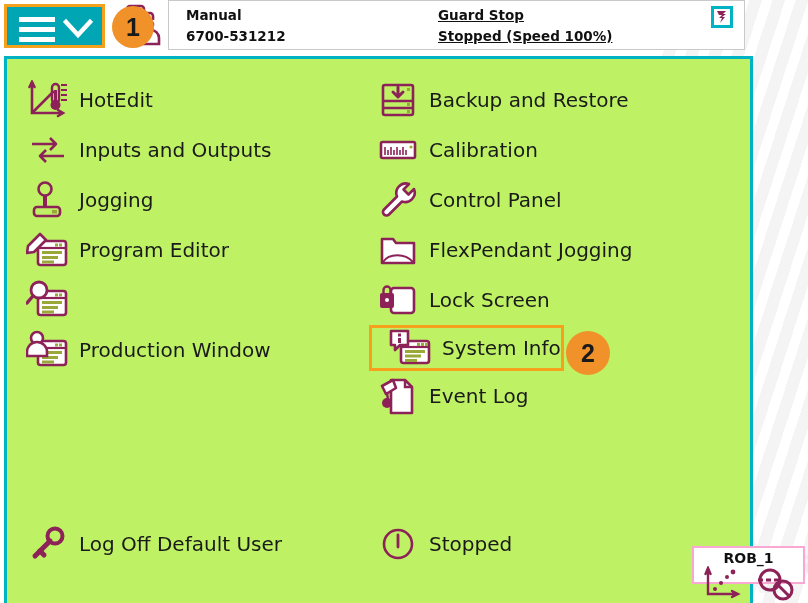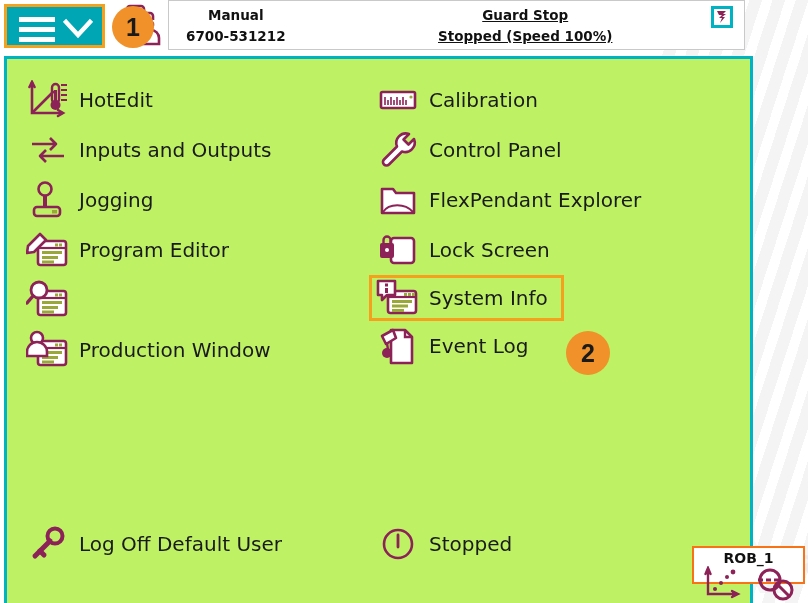--- a/index.html
+++ b/index.html
@@ -55,21 +55,21 @@
     position:absolute;border-radius:50%;
     background:#f0912a;color:#1a1a1a;
     font-family:"Liberation Sans", sans-serif;
     font-weight:bold;text-align:center;
     z-index:20;
   }
   #badge1{left:112px;top:6px;width:42px;height:42px;line-height:42px;font-size:25px;}
   #badge2{left:566px;top:331px;width:44px;height:44px;line-height:44px;font-size:25px;}
 
   .hdr-col{position:absolute;top:5px;font-family:"DejaVu Sans",sans-serif;
-           font-weight:bold;font-size:13.5px;color:#111;line-height:21px;text-align:center;}
+           font-weight:bold;font-size:13.5px;color:#111;line-height:21px;}
   #hdr-left{left:186px;}
   #hdr-right{left:438px;text-decoration:underline;}
 
   .task-icon{
     position:absolute;left:711px;top:6px;width:22px;height:22px;
     border:3px solid #00b3c4;background:#fff;box-sizing:border-box;z-index:8;
   }
 
   
   .panel{
@@ -85,33 +85,33 @@
     cursor:pointer;box-sizing:border-box;
   }
   .item .ic{width:46px;height:42px;flex:0 0 46px;margin-right:8px;
             display:flex;align-items:center;justify-content:center;}
   .item .lb{
     font-family:"DejaVu Sans", sans-serif;
     font-size:20px;color:#1a1a1a;white-space:nowrap;
   }
   .item.highlight{
     border:3px solid #f5a11d;width:195px;height:46px;margin-left:-6px;
-    padding-left:3px;box-sizing:border-box;
+    padding-left:16px;box-sizing:border-box;
   }
 
   
   .bottom-row{position:absolute;left:18px;top:460px;width:700px;height:52px;}
   .bottom-row .item{position:absolute;top:0;text-align:right;}
   #it-logoff{left:0;}
   #it-restart{left:350px;}
 
   
   .rob{
     position:absolute;left:692px;top:546px;width:113px;height:38px;
-    border:2px solid #f97316;background:#fff;box-sizing:border-box;z-index:9;
+    border:2px solid #f9a8d4;background:#fff;box-sizing:border-box;z-index:9;
   }
   .rob-title{
     position:absolute;left:0;right:0;top:2px;text-align:center;
     font-family:"DejaVu Sans", sans-serif;font-weight:bold;
     font-size:14px;color:#111;
   }
   .rob-axis{position:absolute;left:8px;top:18px;width:44px;height:34px;}
   .rob-stop{position:absolute;left:58px;top:18px;width:48px;height:36px;}
 
   svg{display:block;}
@@ -274,20 +274,35 @@
           <circle cx="11" cy="8" r="6" fill="#fff" stroke="#8c2257" stroke-width="2.6"></circle>
           <path d="M1 26 v-4 a10 10 0 0 1 20 0 v4 z" fill="#fff" stroke="#8c2257" stroke-width="2.6"></path>
         </svg>
       </span>
       <span class="lb">Production Window</span>
     </div>
   </div>
 
   <div class="col" id="col-right">
 
+    <div class="item">
+      <span class="ic">
+        <svg viewBox="0 0 40 40" width="40" height="40">
+          <rect x="5" y="5" width="30" height="30" rx="2" fill="none" stroke="#8c2257" stroke-width="2.6"></rect>
+          <path d="M5 21 h30 M5 28 h30" stroke="#8c2257" stroke-width="2.4"></path>
+          <path d="M20 7 v9 M15 12 l5 5 5-5" fill="none" stroke="#8c2257" stroke-width="3" stroke-linecap="round" stroke-linejoin="round"></path>
+          <g fill="#9aa83a">
+            <rect x="29" y="8" width="3" height="3"></rect>
+              <rect x="29" y="23" width="3" height="3"></rect>
+            <rect x="29" y="30" width="3" height="3"></rect>
+          </g>
+        </svg>
+      </span>
+      <span class="lb">Backup and Restore</span>
+    </div>
 
     <div class="item">
       <span class="ic">
         <svg viewBox="0 0 40 30" width="40" height="30">
           <rect x="3" y="7" width="34" height="16" rx="1.5" fill="#fff" stroke="#8c2257" stroke-width="2.6"></rect>
           <g stroke="#8c2257" stroke-width="1.6">
             <path d="M7 20 v-8 M10 20 v-5 M13 20 v-8 M16 20 v-5 M19 20 v-8 M22 20 v-5 M25 20 v-8 M28 20 v-5"></path>
           </g>
           <circle cx="33" cy="12" r="1.6" fill="#9aa83a"></circle>
         </svg>
@@ -304,21 +319,21 @@
       <span class="lb">Control Panel</span>
     </div>
 
     <div class="item">
       <span class="ic">
         <svg viewBox="0 0 40 34" width="40" height="34">
           <path d="M4 6 h11 l3 4 h18 v20 h-32 z" fill="#fff" stroke="#8c2257" stroke-width="2.6" stroke-linejoin="round"></path>
           <path d="M5 29 c6 -9 22 -9 30 0" fill="none" stroke="#8c2257" stroke-width="2"></path>
         </svg>
       </span>
-      <span class="lb">FlexPendant Explorer</span>
+      <span class="lb">FlexPendant Jogging</span>
     </div>
 
     <div class="item">
       <span class="ic">
         <svg viewBox="0 0 40 36" width="40" height="36">
           <rect x="13" y="6" width="23" height="25" rx="3" fill="#fff" stroke="#8c2257" stroke-width="2.6"></rect>
           <rect x="2" y="11" width="14" height="15" rx="2" fill="#8c2257"></rect>
           <path d="M5.5 11 v-3 a3.5 3.5 0 0 1 7 0 v3" fill="none" stroke="#8c2257" stroke-width="2.4"></path>
           <circle cx="9" cy="18" r="2" fill="#fff"></circle>
         </svg>

